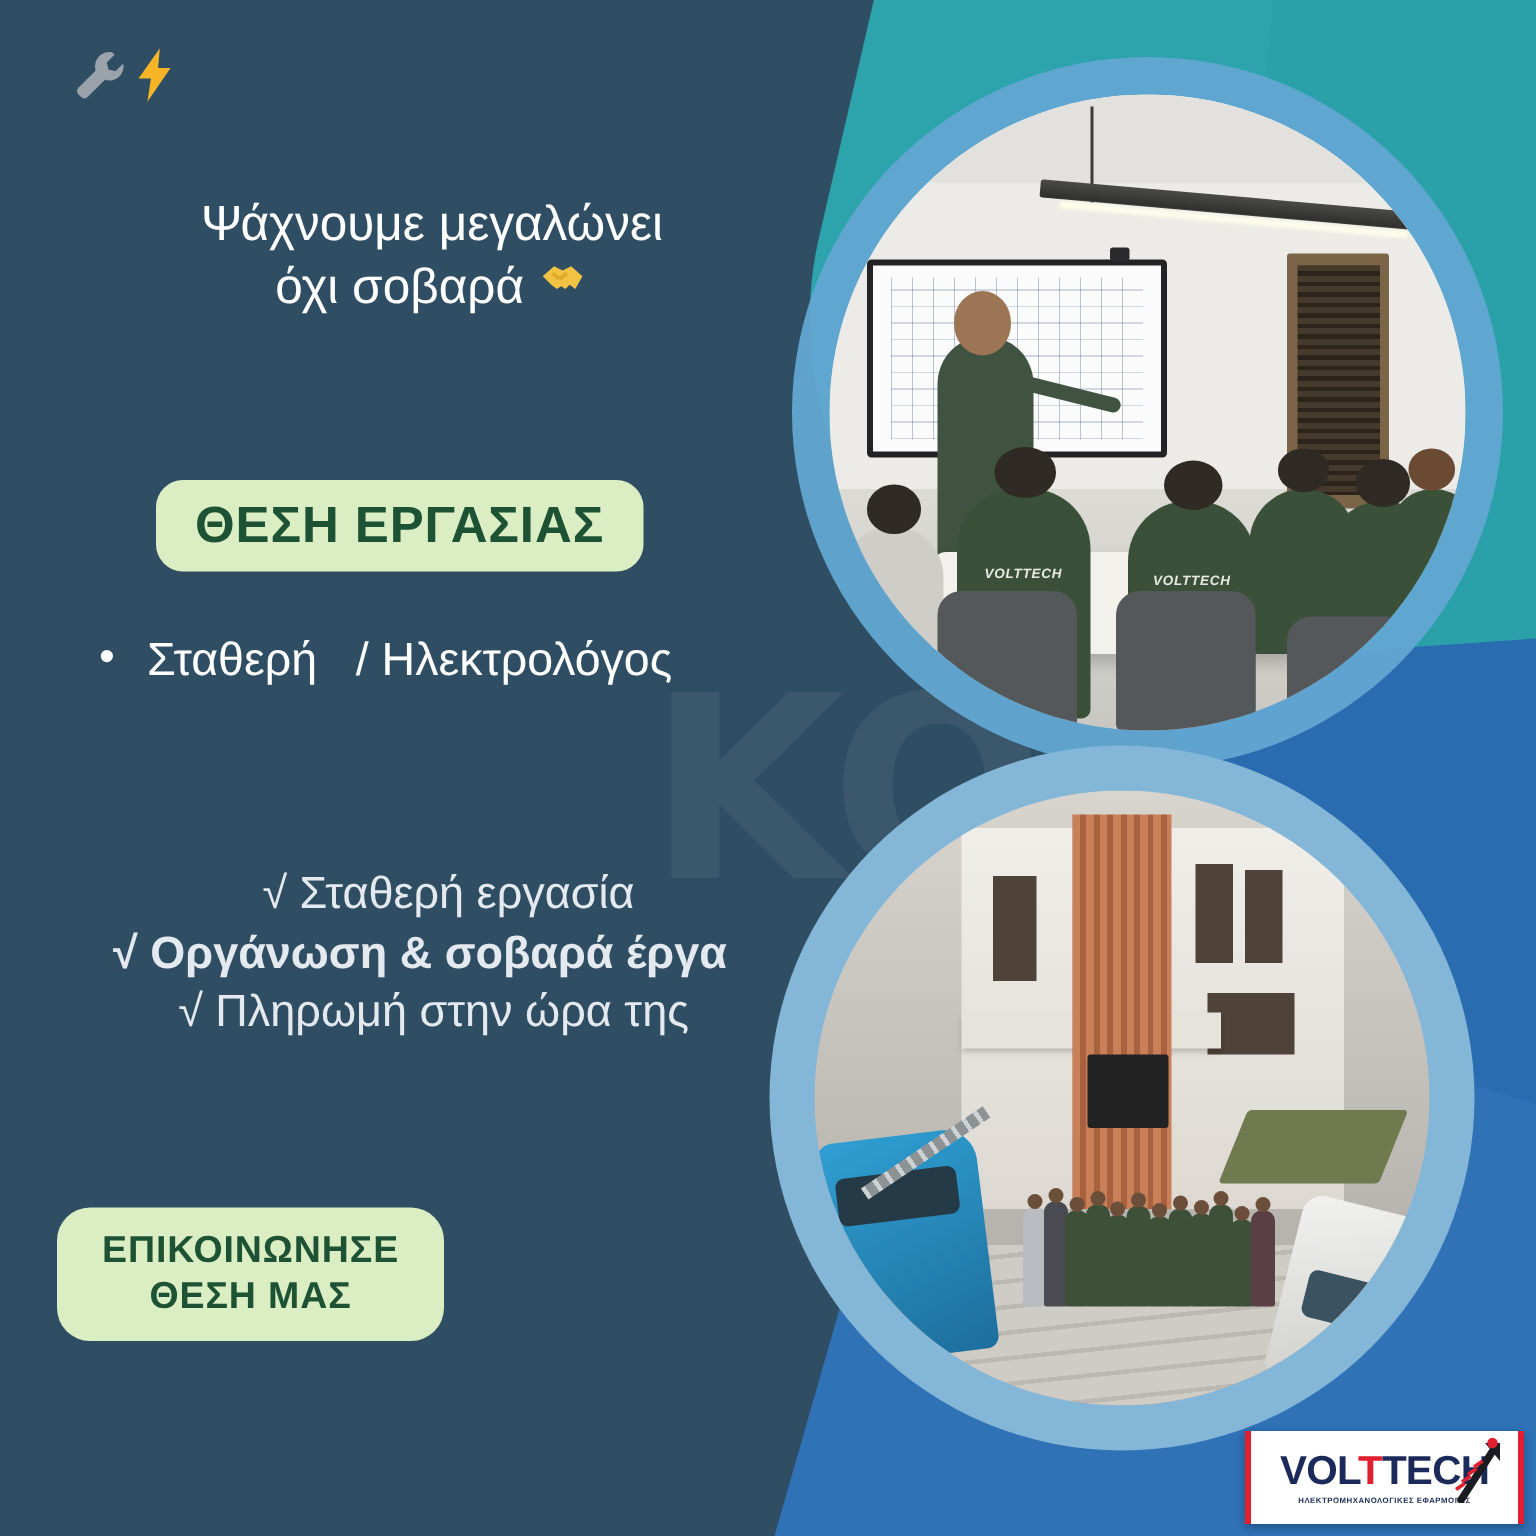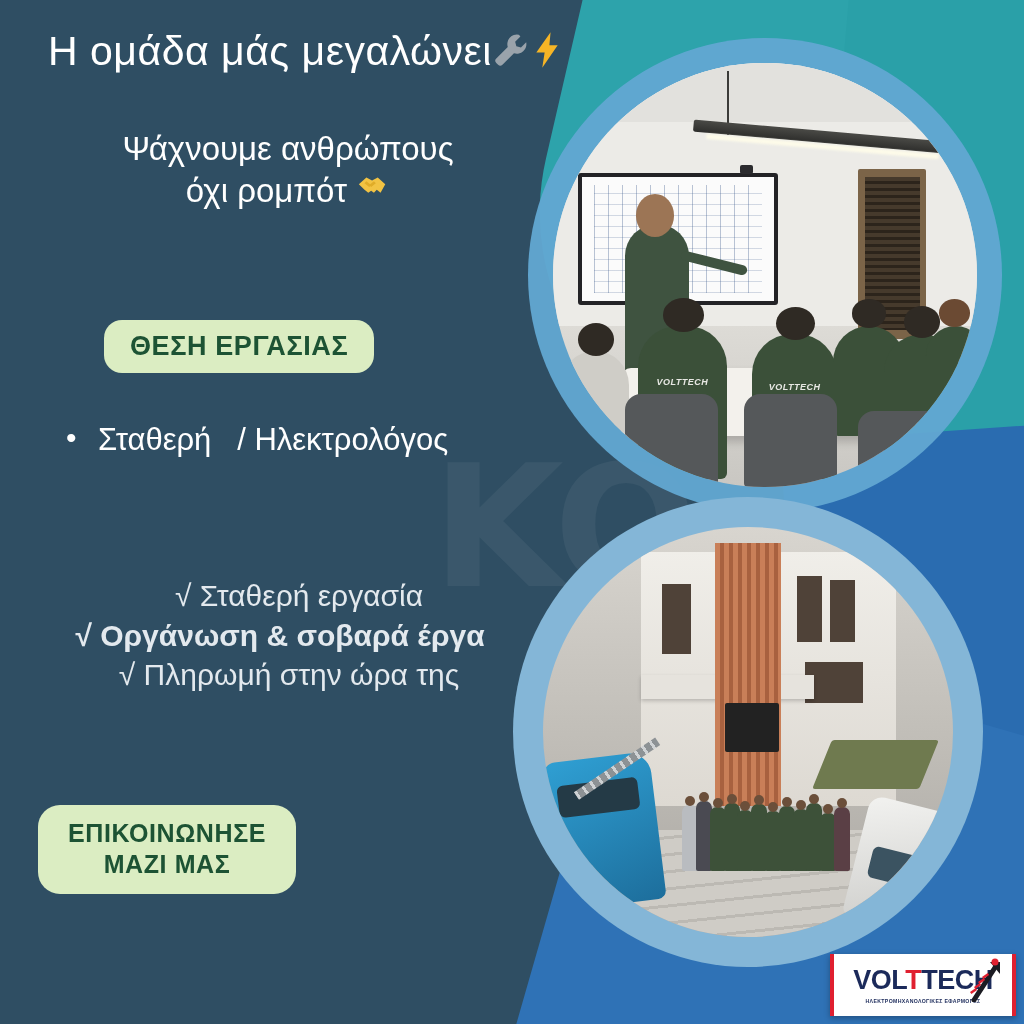--- a/index.html
+++ b/index.html
@@ -232,21 +232,21 @@
     background:#dbedc2;
     color:#1d5334;
     font-weight:700;
     border-radius:18px;
     text-align:center;
     letter-spacing:.6px;
   }
   .badge-job{
     left:104px; top:320px;
     padding:11px 26px;
-    font-size:27px;
+    font-size:34px;
   }
   .badge-contact{
     left:38px; top:805px;
     padding:13px 30px;
     font-size:25px;
     line-height:1.25;
     border-radius:22px;
   }
 
   .positions{
@@ -433,33 +433,33 @@
         <div class="van-glass"></div>
       </div>
       <div class="ladder"></div>
       <div class="car-w">
         <div class="car-w-glass"></div>
       </div>
     </div>
   </div>
 
   <div class="headline">
-    <span>Η ομάδα μάς μεγαλώνει</span><span class="icon-wrench">
+    <span class="icon-wrench">
       <svg width="38" height="38" viewBox="0 0 32 32" aria-hidden="true">
         <path d="M22.5 3.2a8 8 0 0 0-9.2 10.3L3.6 23.2a2.6 2.6 0 0 0 0 3.7l1.5 1.5a2.6 2.6 0 0 0 3.7 0l9.7-9.7A8 8 0 0 0 28.8 9.5l-4.4 4.4-3.9-1-1-3.9 4.4-4.4a8 8 0 0 0-1.4-1.4z" fill="#9aa3ab"></path>
       </svg></span><span class="icon-bolt">
       <svg width="34" height="38" viewBox="0 0 24 32" aria-hidden="true">
         <path d="M15 1 3 18h7L8 31 21 12h-7z" fill="#f6b526"></path>
       </svg></span>
   </div>
 
   <div class="subhead">
-    <div>Ψάχνουμε ανθρώπους</div>
+    <div>Ψάχνουμε μεγαλώνει</div>
     <div>
-      <span>όχι ρομπότ</span>
+      <span>όχι σοβαρά</span>
       <span class="emoji">
         <svg width="34" height="30" viewBox="0 0 36 30" aria-hidden="true">
           <path d="M3 12 11 5l6 3 6-3 8 7-5 9-4-3-3 3-3-2-3 2-4-3z" fill="#f2c343"></path>
           <path d="M11 9l5 4-2 2-5-4z" fill="#e0ac28"></path>
           <path d="M19 9l-5 4 2 2 5-4z" fill="#e0ac28"></path>
         </svg>
       </span>
     </div>
   </div>
 
@@ -470,21 +470,21 @@
   </ul>
 
   <div class="benefits">
     <div class="b1">√ Σταθερή εργασία</div>
     <div class="b2">√ Οργάνωση &amp; σοβαρά έργα</div>
     <div class="b3">√ Πληρωμή στην ώρα της</div>
   </div>
 
   <div class="badge badge-contact">
     <div>ΕΠΙΚΟΙΝΩΝΗΣΕ</div>
-    <div>ΜΑΖΙ ΜΑΣ</div>
+    <div>ΘΕΣΗ ΜΑΣ</div>
   </div>
 
 
 
   <div class="logo-card">
     <div class="logo-word"><span>VOL</span><span class="red">T</span><span>TECH</span></div>
     <div class="logo-sub">ΗΛΕΚΤΡΟΜΗΧΑΝΟΛΟΓΙΚΕΣ ΕΦΑΡΜΟΓΕΣ</div>
     <svg class="logo-arrow" viewBox="0 0 34 44" aria-hidden="true">
       <path d="M6 42 28 8" stroke="#1b1b22" stroke-width="5" fill="none" stroke-linecap="round"></path>
       <path d="M22 4h10v12z" fill="#1b1b22"></path>

